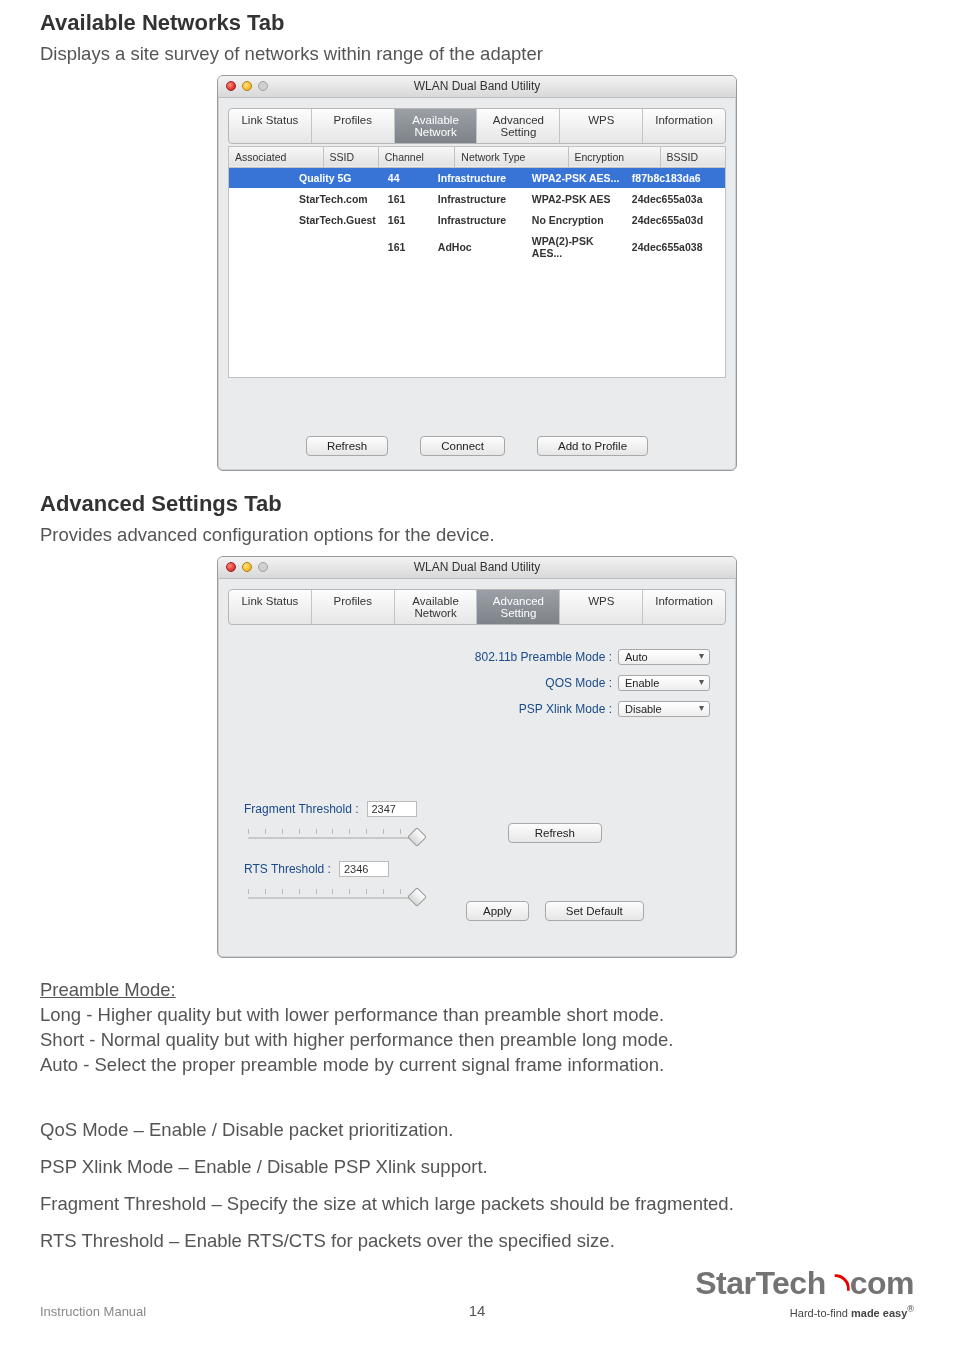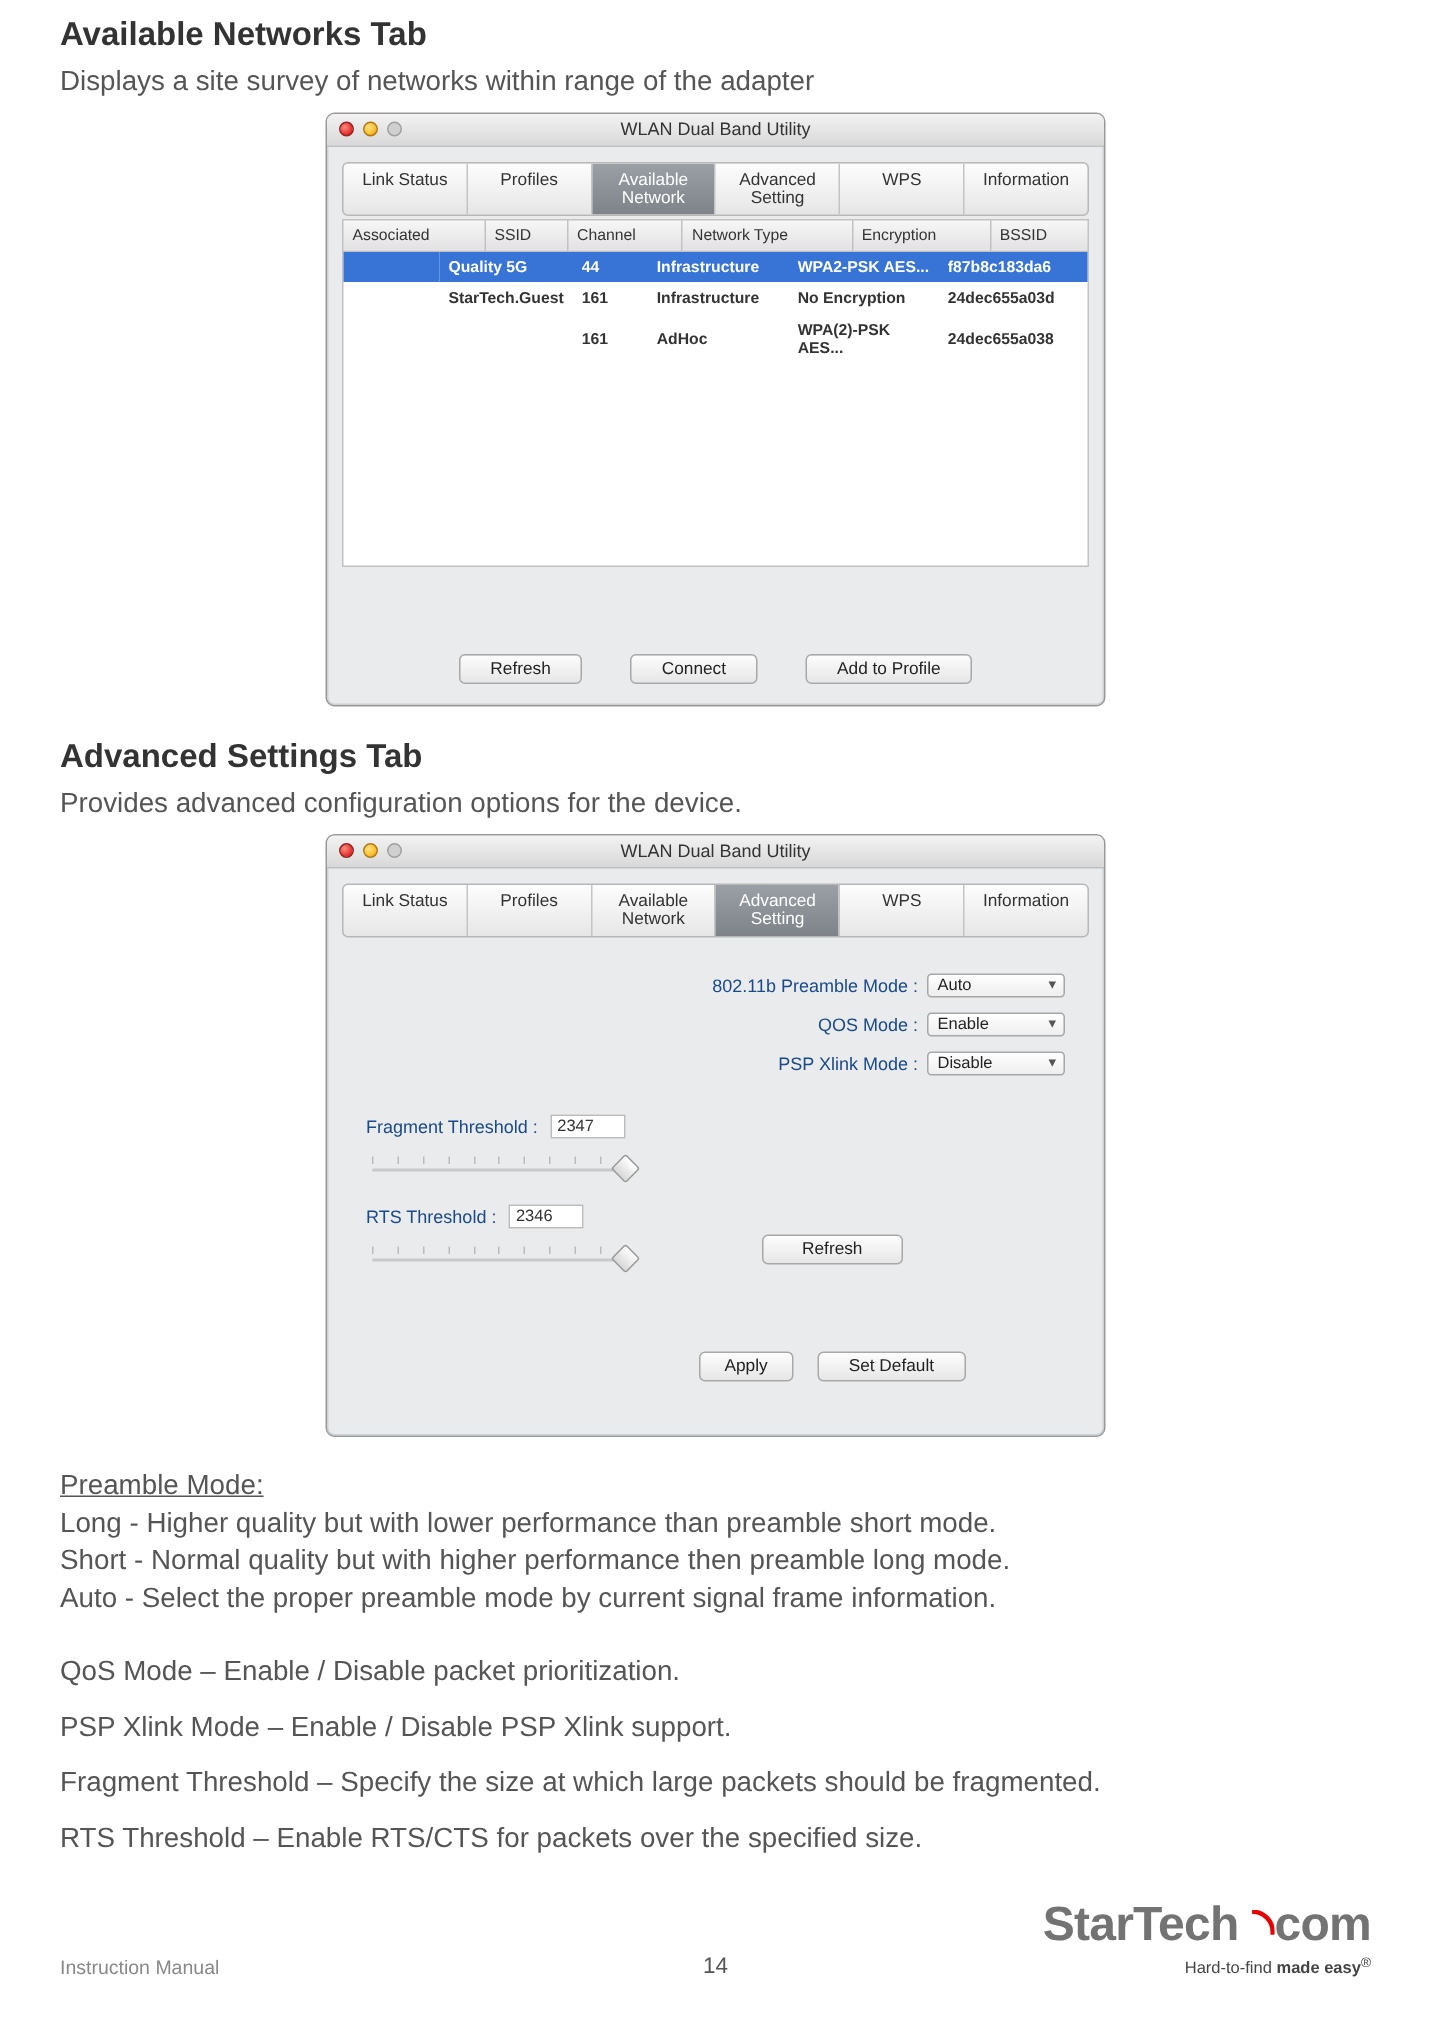--- a/index.html
+++ b/index.html
@@ -50,21 +50,21 @@
   .adv-select { width: 92px; background: linear-gradient(#fff,#eee); border:1px solid #a8a8a8; border-radius:3px; padding:1px 18px 1px 6px; font-size:11px; color:#222; position:relative; }
   .adv-select::after { content:"▾"; position:absolute; right:5px; top:0; font-size:10px; color:#555; }
   .adv-left-block { margin-top: 16px; }
   .adv-field { display:flex; align-items:center; gap:8px; color:#1a4a8a; }
   .adv-input { width:50px; border:1px solid #bbb; background:#fff; padding:1px 4px; font-size:11px; color:#333; }
   .slider-wrap { width: 170px; height:20px; position:relative; margin:6px 0 18px 4px; }
   .slider-track { position:absolute; top:14px; left:0; right:0; height:2px; background:#c9c9c9; border-radius:2px;}
   .slider-ticks { position:absolute; top:6px; left:0; right:0; display:flex; justify-content:space-between; }
   .slider-ticks span { width:1px; height:5px; background:#bbb; }
   .slider-thumb { position:absolute; top:7px; right:-6px; width:14px; height:14px; background:linear-gradient(#fff,#d7d7d7); border:1px solid #999; border-radius:2px; transform: rotate(45deg);}
-  .adv-bottom { display:flex; gap: 48px; }
+  .adv-bottom { display:flex; gap: 48px; align-items: flex-end; }
   .adv-right-btns { display:flex; flex-direction:column; gap:14px; margin-top: 8px; align-items:center;}
   .adv-right-row { display:flex; gap:16px; }
 
   
   .footer { position:absolute; bottom:26px; left:40px; right:40px; display:flex; justify-content:space-between; align-items:flex-end; }
   .footer-left { font-size: 13px; color:#888; }
   .footer-center { position:absolute; left:0; right:0; text-align:center; font-size:15px; color:#555; }
   .startech-logo { display:flex; flex-direction:column; align-items:flex-end; }
   .logo-text { font-weight:700; font-size:32px; color:#737373; letter-spacing:-0.5px; }
   .logo-text .dotcom { font-weight:700; }
@@ -115,20 +115,28 @@
             <tr class="an-row-sel">
               <td style="width:64px;"></td>
               <td style="width:86px;">Quality 5G</td>
               <td style="width:50px;">44</td>
               <td style="width:94px;">Infrastructure</td>
               <td style="width:100px;">WPA2-PSK AES...</td>
               <td>f87b8c183da6</td>
             </tr>
             <tr>
               <td></td>
+              <td>StarTech.com</td>
+              <td>161</td>
+              <td>Infrastructure</td>
+              <td>WPA2-PSK AES</td>
+              <td>24dec655a03a</td>
+            </tr>
+            <tr>
+              <td></td>
               <td>StarTech.Guest</td>
               <td>161</td>
               <td>Infrastructure</td>
               <td>No Encryption</td>
               <td>24dec655a03d</td>
             </tr>
             <tr>
               <td></td>
               <td></td>
               <td>161</td>
@@ -241,21 +249,21 @@
       </div>
     </div>
   </div>
 </div>
 
 <p class="body-text underline section-gap">Preamble Mode: </p>
 <p class="body-text">Long - Higher quality but with lower performance than preamble short mode.</p>
 <p class="body-text">Short - Normal quality but with higher performance then preamble long mode.</p>
 <p class="body-text">Auto - Select the proper preamble mode by current signal frame information.</p>
 
-<p class="body-text" style="margin-top:24px;">QoS Mode – Enable / Disable packet prioritization.</p>
+<p class="body-text" style="margin-top:40px;">QoS Mode – Enable / Disable packet prioritization.</p>
 <p class="body-text" style="margin-top:12px;">PSP Xlink Mode – Enable / Disable PSP Xlink support.</p>
 <p class="body-text" style="margin-top:12px;">Fragment Threshold – Specify the size at which large packets should be fragmented.</p>
 <p class="body-text" style="margin-top:12px;">RTS Threshold – Enable RTS/CTS for packets over the specified size.</p>
 
 <div class="footer">
   <div class="footer-left">Instruction Manual</div>
   <div class="footer-center">14</div>
   <div class="startech-logo">
     <div class="logo-text">
       <span>StarTech</span><span class="swoosh"></span><span class="dotcom">com</span>

